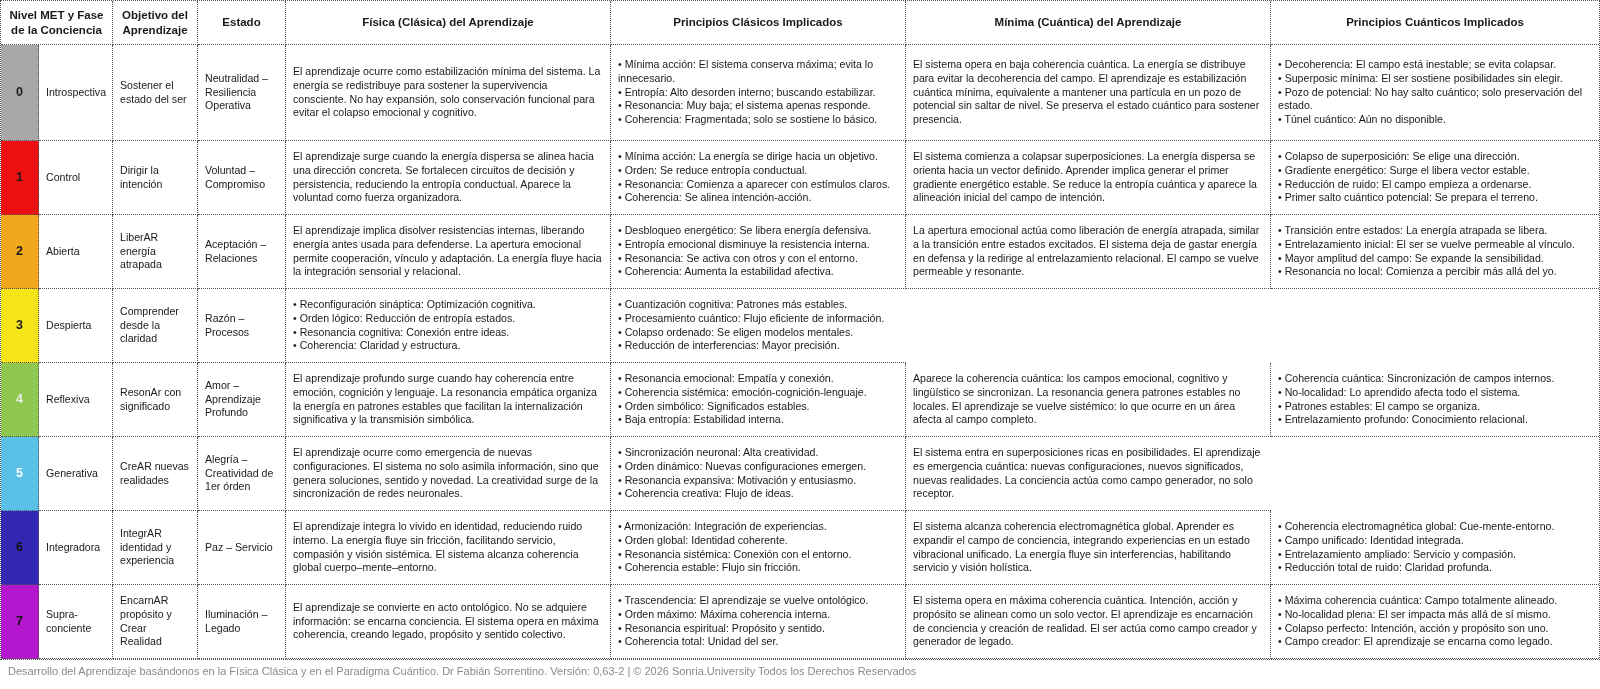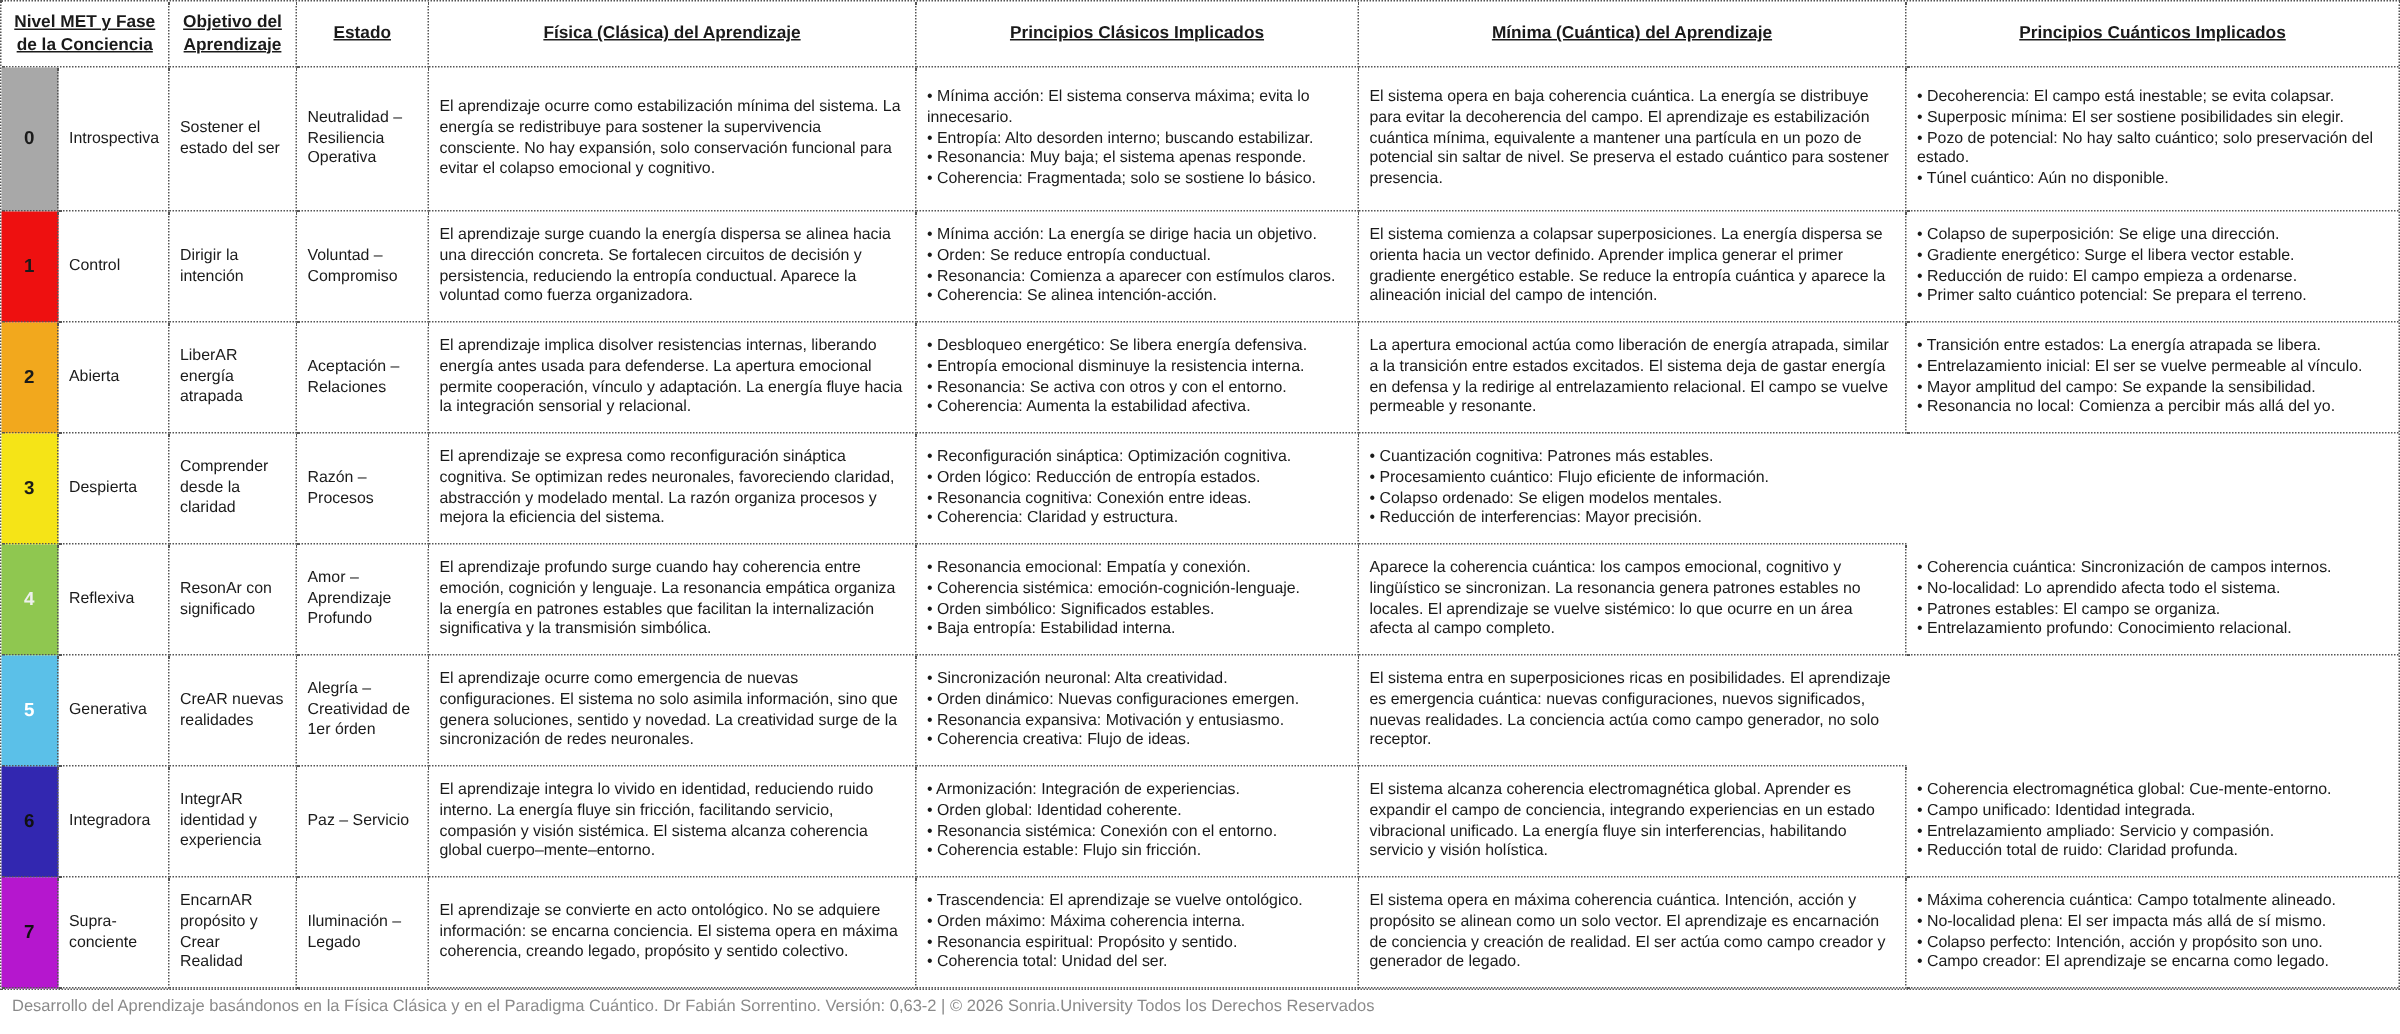--- a/index.html
+++ b/index.html
@@ -13,21 +13,20 @@
   }
   .matrix {
     width: 1600px;
     border: 1px dotted #555;
     border-bottom: 1px dotted #555;
   }
   .header-row {
     display: grid;
     grid-template-columns: 112px 85px 88px 325px 295px 365px 328px;
     min-height: 44px;
-    text-decoration: underline;
   }
   .header-cell {
     border-right: 1px dotted #555;
     border-bottom: 1px dotted #555;
     display: flex; align-items: center; justify-content: center;
     text-align: center;
     font-weight: bold;
     font-size: 11.5px;
     line-height: 1.25;
     padding: 3px 6px;
@@ -140,21 +139,20 @@
           <div class="bullet">• Mayor amplitud del campo: Se expande la sensibilidad.</div>
           <div class="bullet">• Resonancia no local: Comienza a percibir más allá del yo.</div>
         </div>
   </div>
 
   <div class="row">
     <div class="cell level-cell" style="background: rgb(245, 228, 23); color: rgb(26, 26, 26);">3</div>
     <div class="cell">Despierta</div>
     <div class="cell">Comprender desde la claridad</div>
     <div class="cell">Razón – Procesos</div>
-    <div class="cell">El aprendizaje se expresa como reconfiguración sináptica cognitiva. Se optimizan redes neuronales, favoreciendo claridad, abstracción y modelado mental. La razón organiza procesos y mejora la eficiencia del sistema.</div>
     <div class="cell bullets">
           <div class="bullet">• Reconfiguración sináptica: Optimización cognitiva.</div>
           <div class="bullet">• Orden lógico: Reducción de entropía estados.</div>
           <div class="bullet">• Resonancia cognitiva: Conexión entre ideas.</div>
           <div class="bullet">• Coherencia: Claridad y estructura.</div>
         </div>
     <div class="cell bullets">
           <div class="bullet">• Cuantización cognitiva: Patrones más estables.</div>
           <div class="bullet">• Procesamiento cuántico: Flujo eficiente de información.</div>
           <div class="bullet">• Colapso ordenado: Se eligen modelos mentales.</div>

